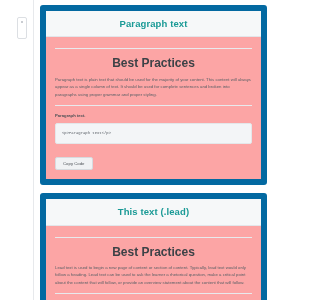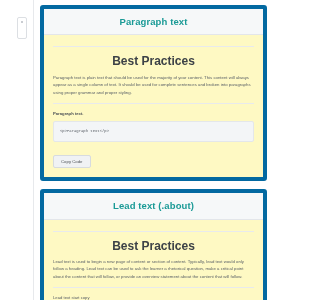--- a/index.html
+++ b/index.html
@@ -59,22 +59,22 @@
     position: absolute;
     left: 34px;
     top: 0;
     width: 240px;
     height: 300px;
     overflow: hidden;
     background: #ffffff;
   }
 
   .panel {
-    background: #fef9c3;
-    border: 4px solid #0369a1;
+    background: #fca5a5;
+    border: 6px solid #0369a1;
     border-radius: 3px;
     margin: 0 7px 8px 6px;
     box-sizing: border-box;
     overflow: hidden;
   }
   .panel-heading {
     background: #f6f8f9;
     border-bottom: 1px solid #e3e6ea;
     padding: 7px 8px;
     text-align: center;
@@ -195,21 +195,21 @@
         <p class="field-label">Paragraph text.</p>
         <div class="code-block">
           <pre class="code-line">&lt;p&gt;Paragraph text&lt;/p&gt;</pre>
         </div>
         <button class="copy-btn">Copy Code</button>
       </div>
     </section>
 
     <section class="panel">
       <div class="panel-heading">
-        <h2 class="panel-title">Lead text (.about)</h2>
+        <h2 class="panel-title">This text (.lead)</h2>
       </div>
       <div class="panel-body">
         <hr class="rule">
         <h3 class="bp-title">Best Practices</h3>
         <p class="bp-copy">Lead text is used to begin a new page of content or section of content. Typically, lead text would only follow a heading. Lead text can be used to ask the learner a rhetorical question, make a critical point about the content that will follow, or provide an overview statement about the content that will follow.</p>
         <hr class="rule tight">
         <p class="plain-label">Lead text start copy</p>
         <p class="lead-sample">Lead text can be used to begin a topic and could draw learner attention to a critical point, or could be an attention catching fact.</p>
 
       </div>

